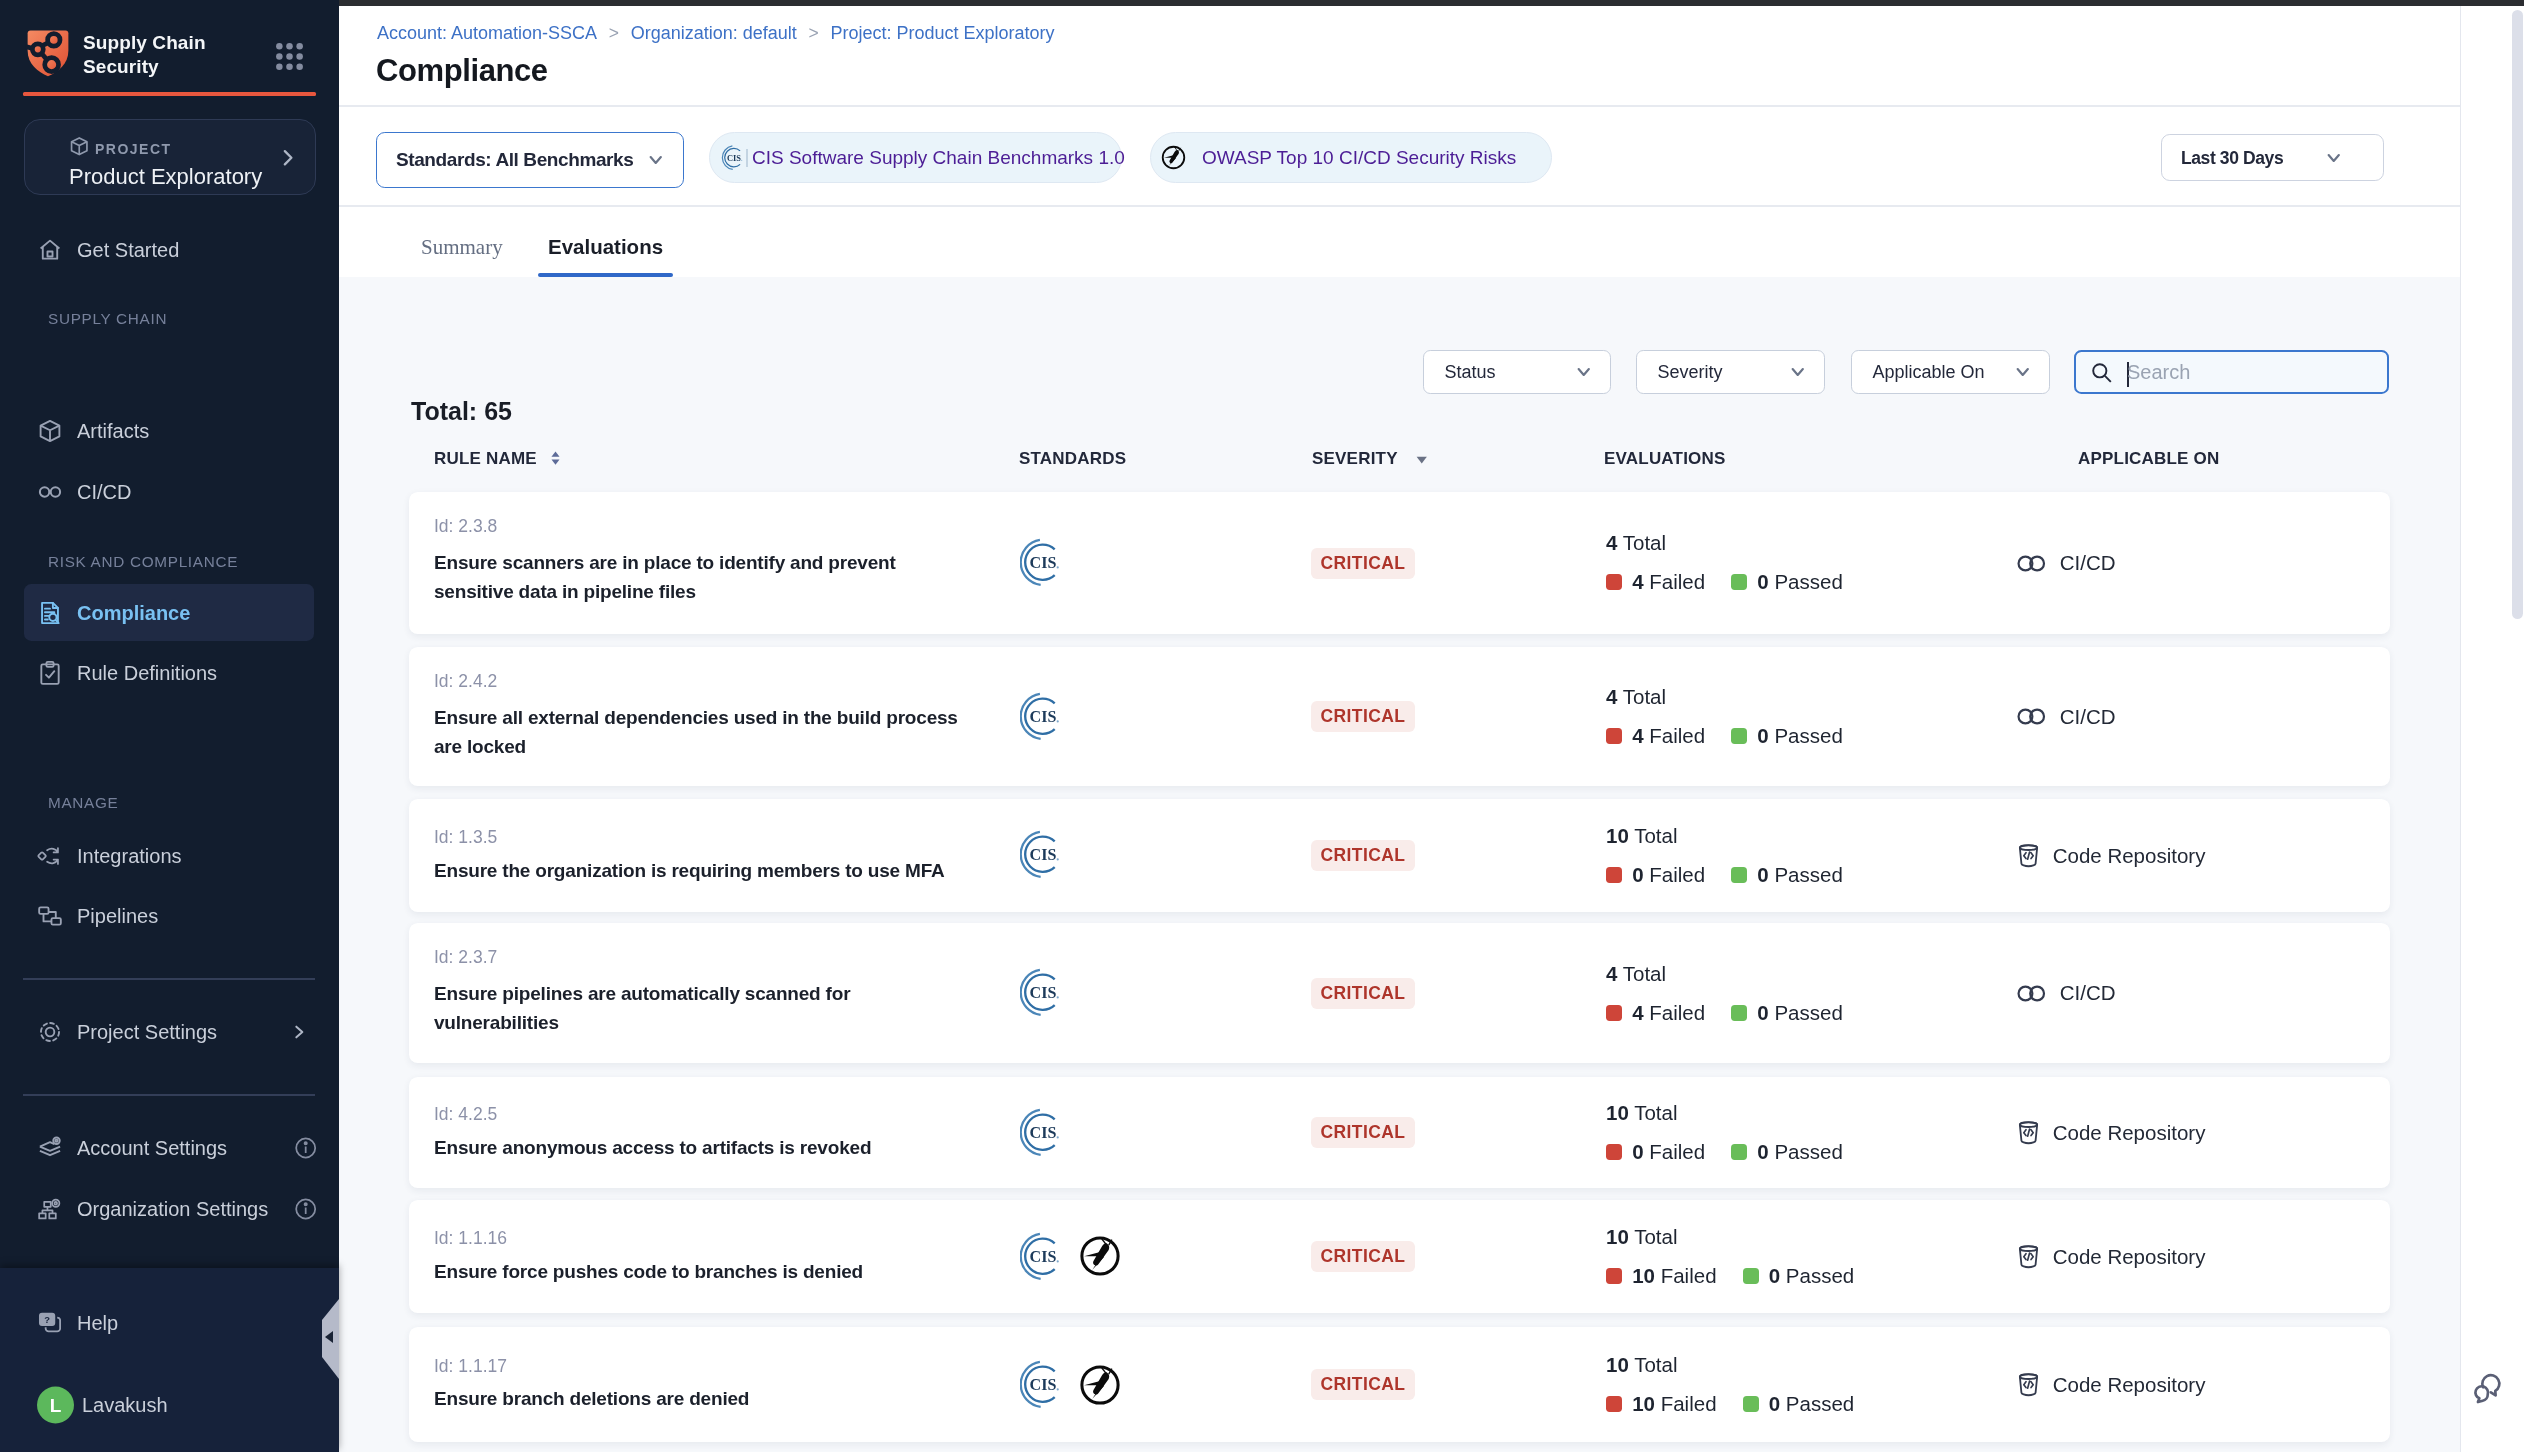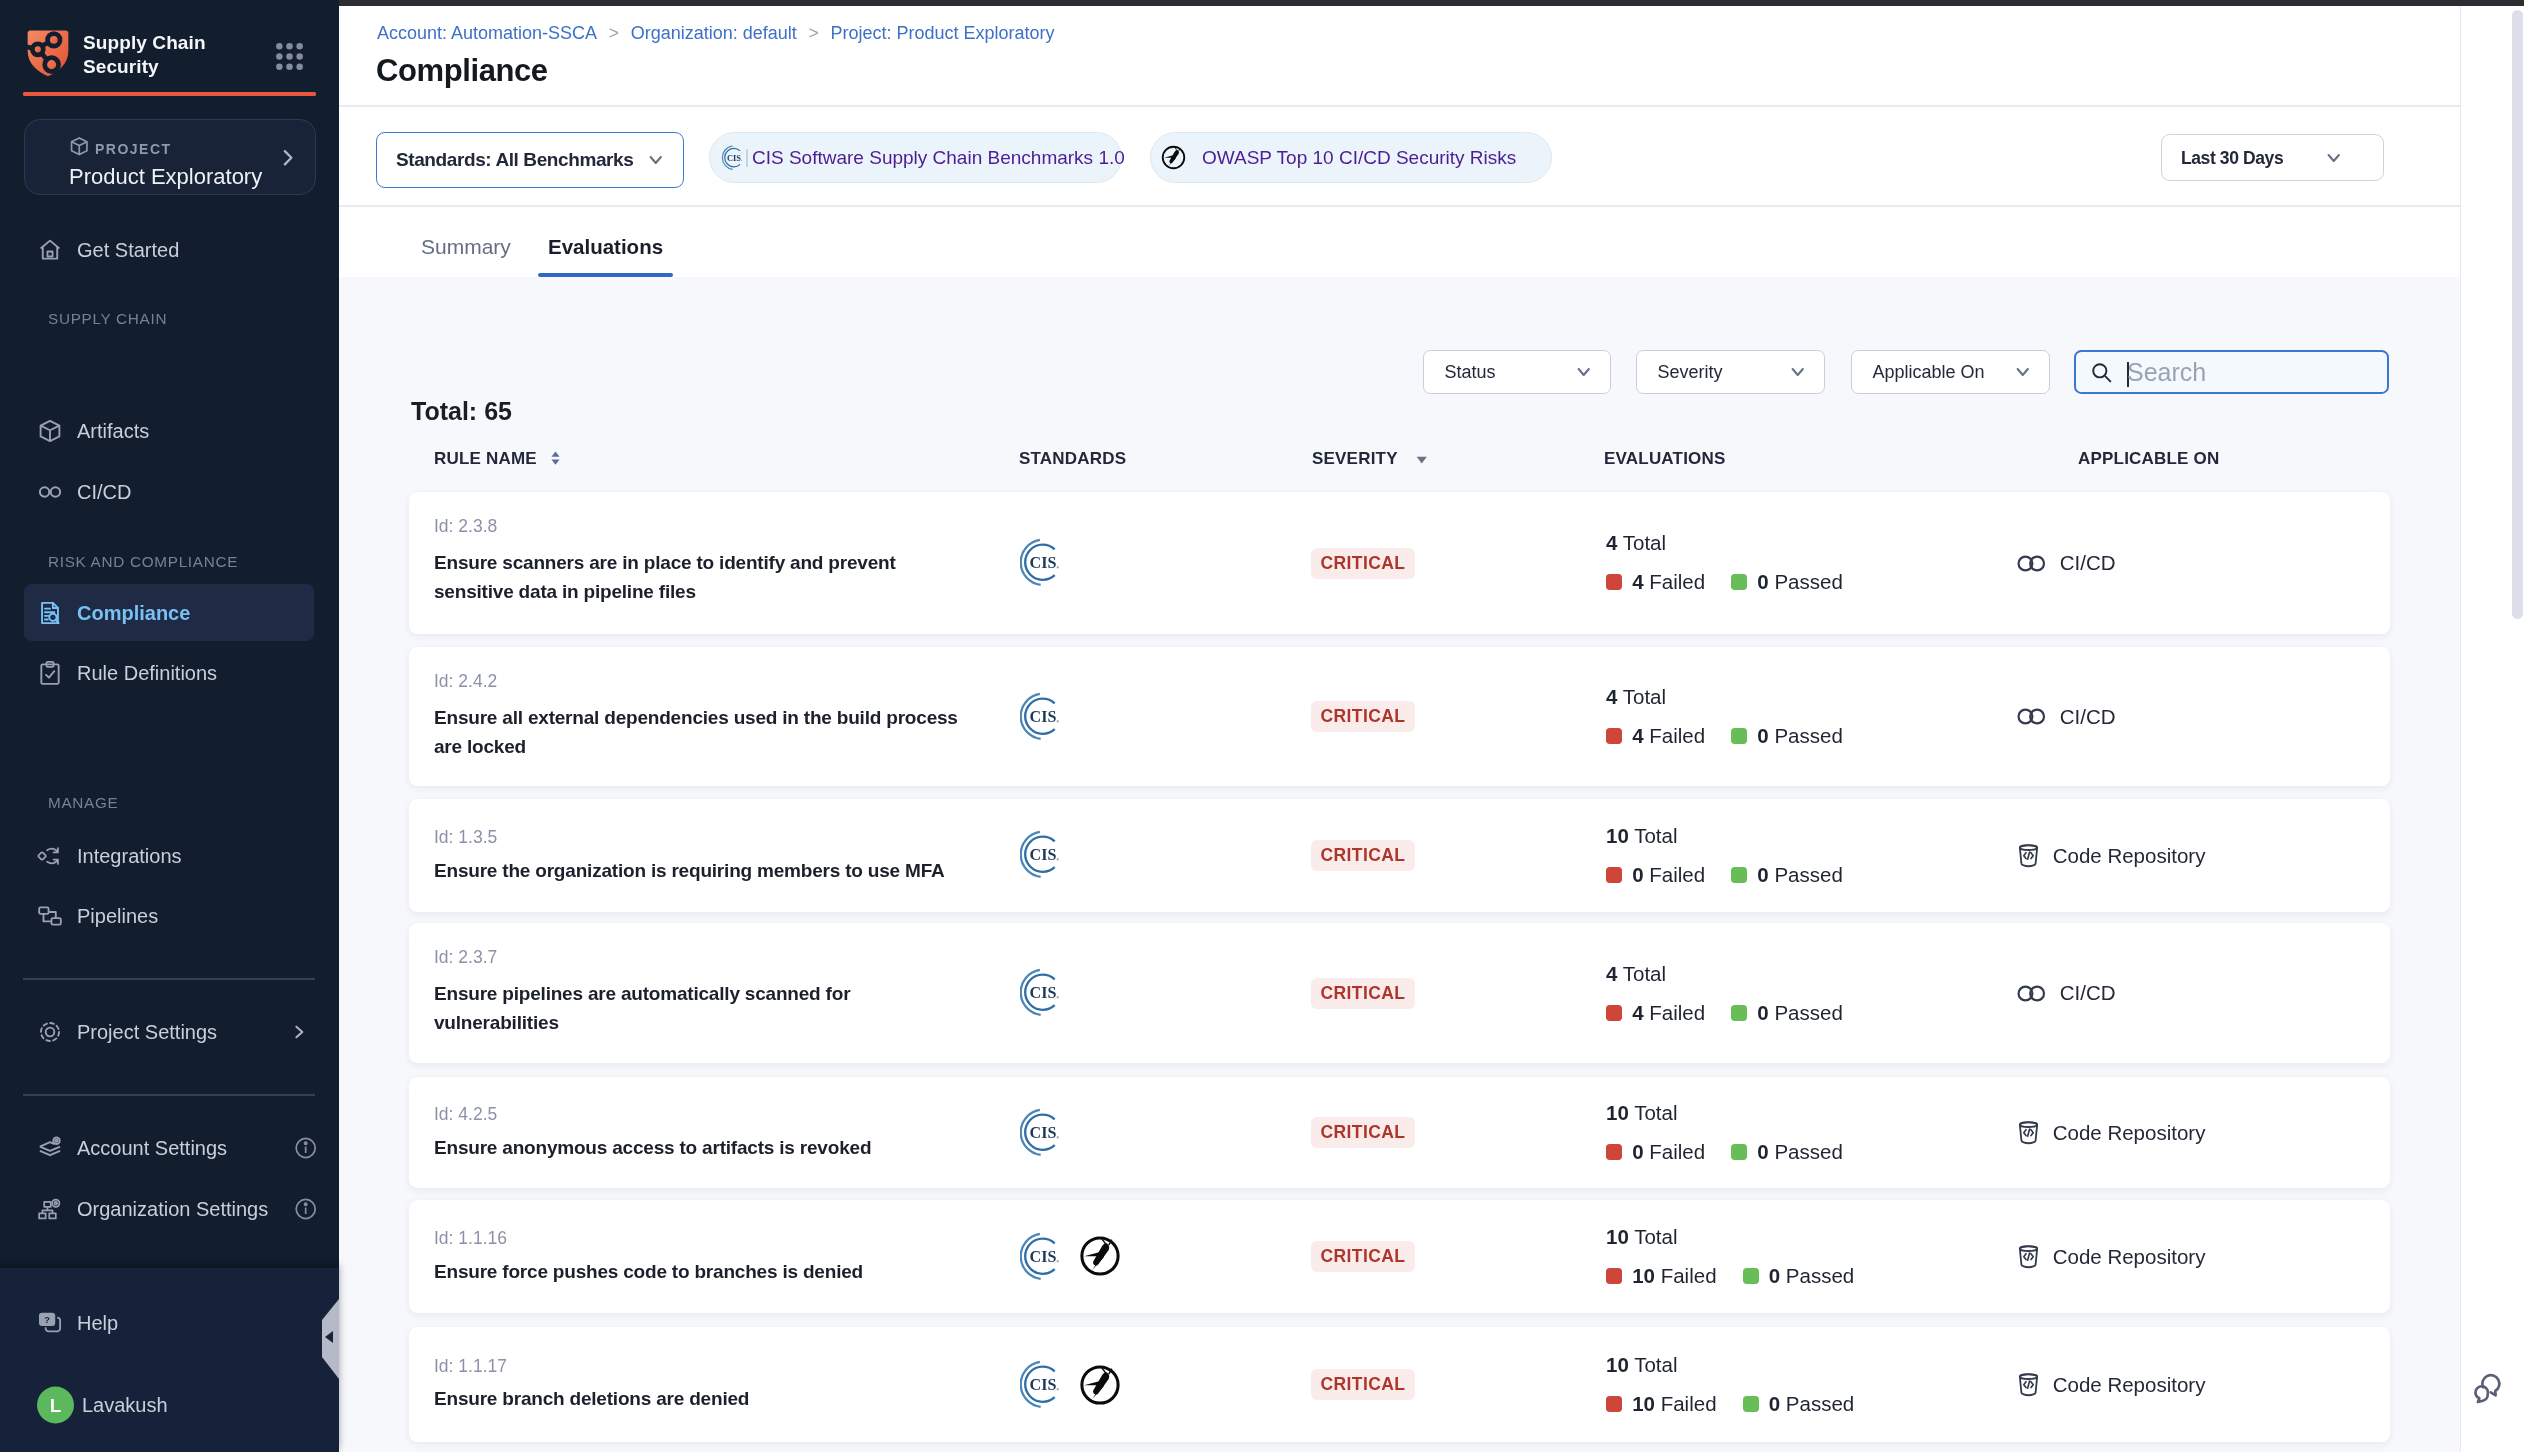--- a/index.html
+++ b/index.html
@@ -30,32 +30,32 @@
 #topstrip { position:absolute; left:0; top:0; width:2186px; height:5.8px; background:#2B2D31; z-index:9; }
 #crumbs { position:absolute; left:38px; top:23.4px; font-size:18px; color:#3D71C6; }
 #crumbs .sep { color:#98A1B2; padding:0 11.7px; font-size:17.5px; }
 #pagetitle { position:absolute; left:37px; top:53px; font-size:31px; font-weight:700; color:#14181F; letter-spacing:-0.4px; }
 .hborder { position:absolute; left:0; width:2121px; height:1.5px; background:#E7EAF0; }
 .selbox { position:absolute; height:56px; background:#fff; border:1.5px solid #C7CFDC; border-radius:8.8px; font-size:19px; font-weight:700; color:#23283A; letter-spacing:-0.4px; }
 .selbox .lbl { position:absolute; left:19px; top:50%; transform:translateY(-50%); white-space:nowrap; }
 .selbox .chev { position:absolute; right:19px; top:50%; transform:translateY(-50%); width:17.5px; height:17.5px; }
 .pill { position:absolute; height:51px; background:#EAF4FA; border:1.5px solid #DEE8F2; border-radius:26px; }
 .pill .ptext { position:absolute; top:50%; transform:translateY(-50%); font-size:19px; font-weight:400; color:#4c1d95; white-space:nowrap; }
-#tab-summary { position:absolute; left:82px; top:235px; font-size:21px; color:#646E82; }
+#tab-summary { position:absolute; left:82px; top:235px; font-size:21px; color:#646E82;font-family:Liberation Serif, serif; }
 #tab-evals { position:absolute; left:209px; top:235px; font-size:20.5px; font-weight:700; color:#1A1E28; }
 #tabline { position:absolute; left:199px; top:273px; width:135px; height:3.7px; background:#3068C8; border-radius:2.2px; }
 #content { position:absolute; left:0; top:277px; width:2121px; height:1175px; background:#F6F8FB; }
 #gutter { position:absolute; left:2121px; top:0; width:65px; height:1452px; background:#fff; border-left:1.5px solid #E4E7EE; }
 #thumb { position:absolute; left:51px; top:10.2px; width:11px; height:609px; background:#DCDFE9; border-radius:5.8px; }
 #totals { position:absolute; left:72px; top:365px; font-size:25px; font-weight:700; color:#191D26;margin-top:32px; }
 .fbox { position:absolute; top:350px; height:44px; background:#fff; border:1.5px solid #C7CFDC; border-radius:7.3px; }
 .fbox .lbl { position:absolute; left:20.5px; top:50%; transform:translateY(-50%); font-size:18px; color:#23283A; white-space:nowrap; }
 .fbox .chev { position:absolute; right:17.5px; top:50%; transform:translateY(-50%); width:17.5px; height:17.5px; }
 #search { position:absolute; left:1735px; top:350px; width:315px; height:44px; background:#F4F9FD; border:2.2px solid #3B77CE; border-radius:7.3px; }
-#search .ph { position:absolute; left:51px; top:50%; transform:translateY(-50%); font-size:25px; color:#9AA3B2; }
+#search .ph { position:absolute; left:51px; top:50%; transform:translateY(-50%); font-size:20px; color:#9AA3B2; }
 .th { position:absolute; top:449px; font-size:17px; font-weight:700; color:#22283A; letter-spacing:0.2px; white-space:nowrap; }
 .card { position:absolute; left:70px; width:1981px; background:#fff; border-radius:8.8px; box-shadow:0 2.2px 7.3px rgba(45,55,90,0.07); }
 .card .rid { position:absolute; left:25px; font-size:17.5px; color:#8C91A8; }
 .card .rname { position:absolute; left:25px; font-size:19px; line-height:28.5px; font-weight:700; color:#1B202B; letter-spacing:-0.2px; }
 .cis { position:absolute; left:611px; }
 .owasp { position:absolute; left:670px; }
 .crit { position:absolute; left:902px; height:31px; line-height:31px; padding:0 9.5px; background:#F9ECEA; border-radius:5.8px; font-size:17.5px; font-weight:700; color:#AE352B; letter-spacing:0.4px; }
 .evals { position:absolute; left:1197px; }
 .eline1 { font-size:20.5px; color:#1E2430; white-space:nowrap; }
 .eline2 { display:flex; align-items:center; font-size:20.5px; color:#1E2430; white-space:nowrap; }

